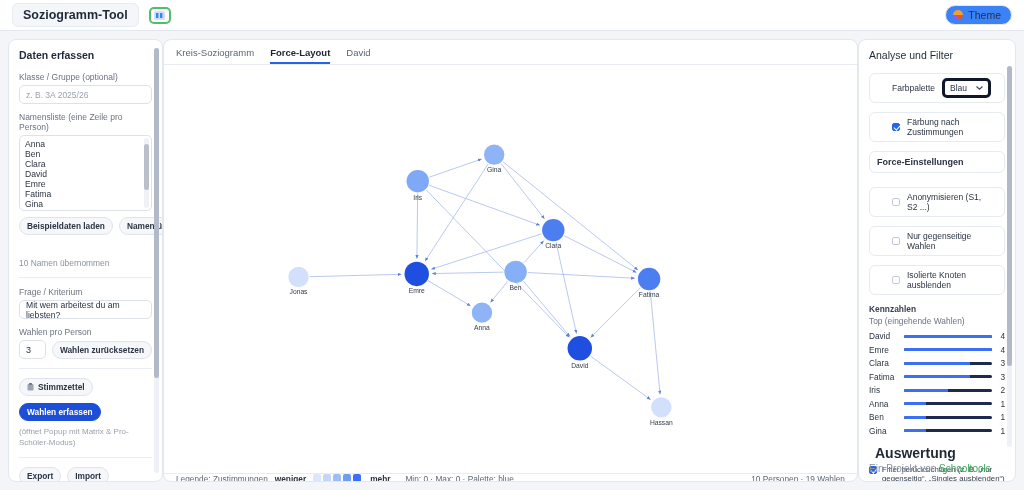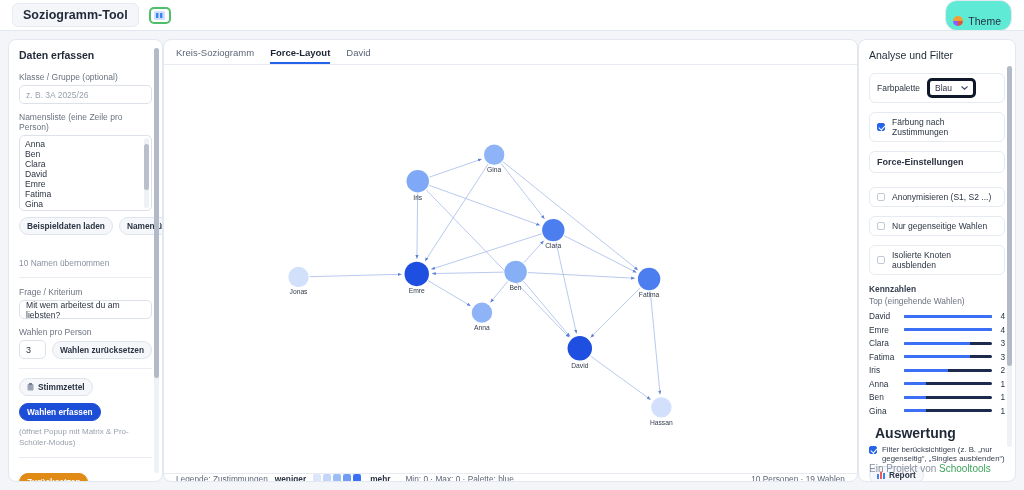--- a/index.html
+++ b/index.html
@@ -24,22 +24,22 @@
     padding:4px 10px;
   }
   .logo-btn {
     width:22px; height:17px; border:2px solid #4fbf6a; border-radius:5px;
     background:#ffffff; display:flex; align-items:center; justify-content:center;
   }
   .logo-btn svg { display:block; }
   .spacer { flex:1; }
   .theme-btn {
     display:flex; align-items:center; gap:5px;
-    background:#5eead4; border:1px solid #e4e8f0; border-radius:12px;
-    padding:14px 10px 3px 7px; font-size:10.5px; color:#263043;
+    background:#3b82f6; border:1px solid #e4e8f0; border-radius:12px;
+    padding:3px 10px 3px 7px; font-size:10.5px; color:#263043;
   }
   .theme-dot {
     width:10px; height:10px; border-radius:50%;
     background:conic-gradient(#f0a030 0 25%, #e0543c 0 50%, #8b5cf6 0 75%, #f0a030 0 100%);
   }
 
   
   .wrap { display:flex; padding:8px; height:459px; }
 
   .panel {
@@ -105,21 +105,21 @@
     height:20px; border-top:1px solid #e8ecf2; display:flex; align-items:center;
     padding:0 12px; gap:7px; font-size:8.3px; color:#5c6677;
   }
   .sw { width:8px; height:8px; border-radius:2px; display:inline-block; }
   .legend .right { margin-left:auto; }
 
   
   .rightp { width:158px; flex:0 0 158px; padding:9px 10px; overflow:hidden; }
   .rp-title { font-size:10.5px; font-weight:normal; margin-bottom:12px; }
   .card {
-    border:1px solid #e6eaf1; border-radius:6px; padding:4px 7px;
+    border:1px solid #e6eaf1; border-radius:6px; padding:4px 22px;
     display:flex; align-items:center; gap:7px; margin-bottom:9px;
     font-size:8.5px; color:#2b3442;
   }
   .select {
     border:3px solid #0f172a; border-radius:5px; background:#fff;
     font-size:8.5px; padding:2px 5px; display:flex; align-items:center; gap:9px;
   }
   .chk { width:8px; height:8px; border:1px solid #c2c9d4; border-radius:2px; background:#fff; flex:none; }
   .chk.on { background:#2563eb; border-color:#2563eb; position:relative; }
   .chk.on::after {
@@ -213,20 +213,24 @@
         <rect x="2" y="0" width="3" height="1.8" rx="0.6" fill="#6b7280"></rect>
       </svg>
       <span>Stimmzettel</span>
     </div>
 
     <div class="btn primary" style="display:inline-flex;margin-top:7px">Wahlen erfassen</div>
     <div class="hint">(öffnet Popup mit Matrix &amp; Pro-Schüler-Modus)</div>
 
     <div class="divider"></div>
 
+    <div class="btn-row">
+      <div class="btn">Export</div>
+      <div class="btn">Import</div>
+    </div>
     <div class="btn warn" style="display:inline-flex;margin-top:6px">Zurücksetzen</div>
 
     <div class="sb-scroll">
         <i></i>
       </div>
   </div>
 
   <div class="panel center">
     <div class="tabs">
       <div class="tab">Kreis-Soziogramm</div>

